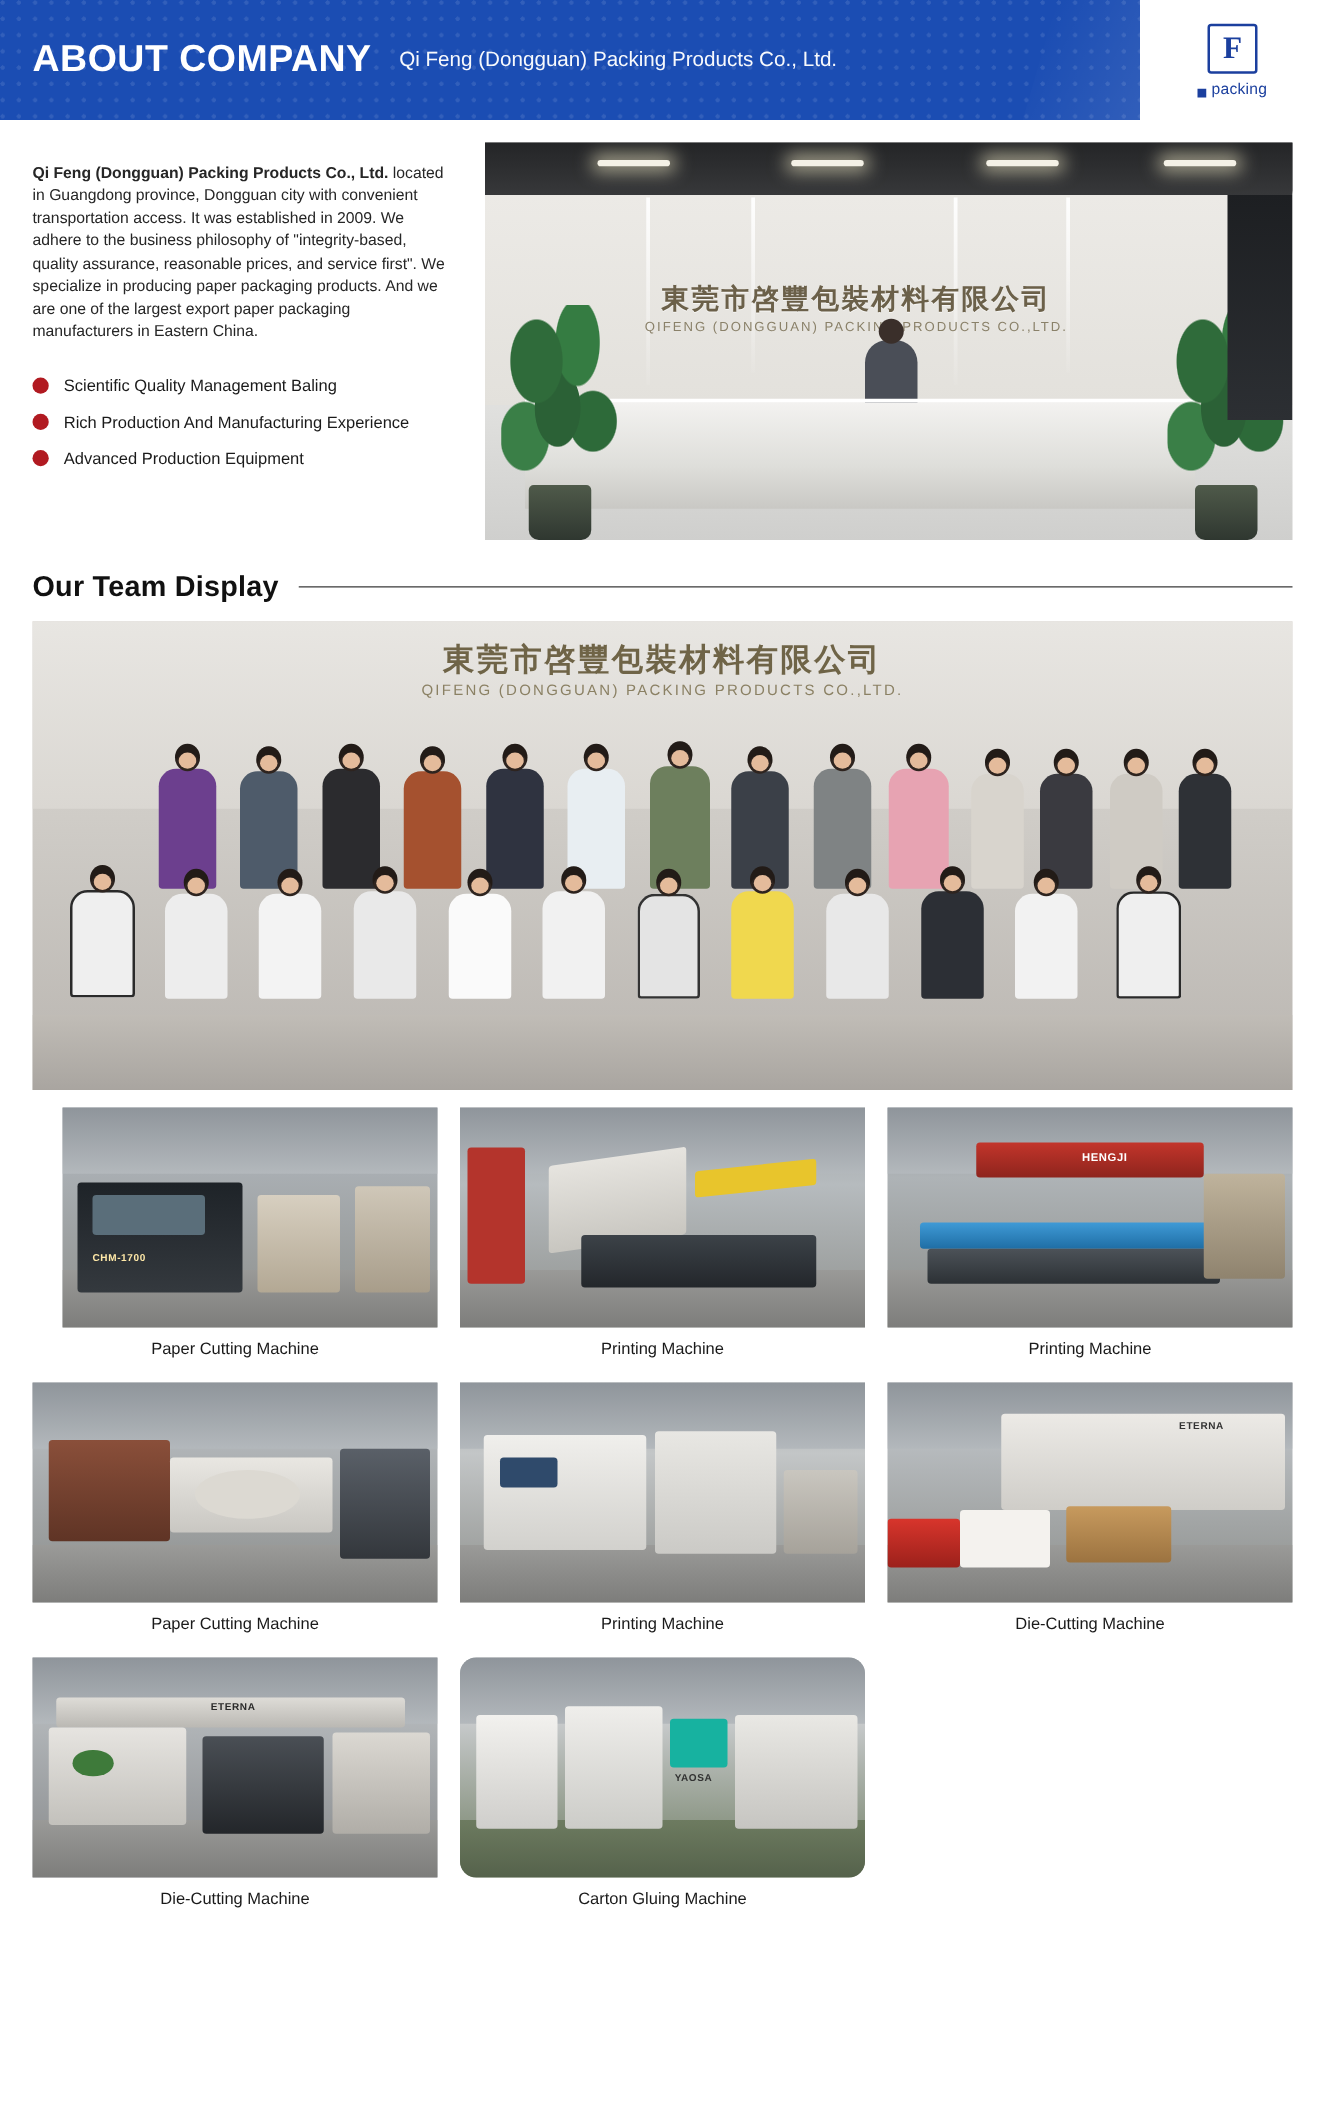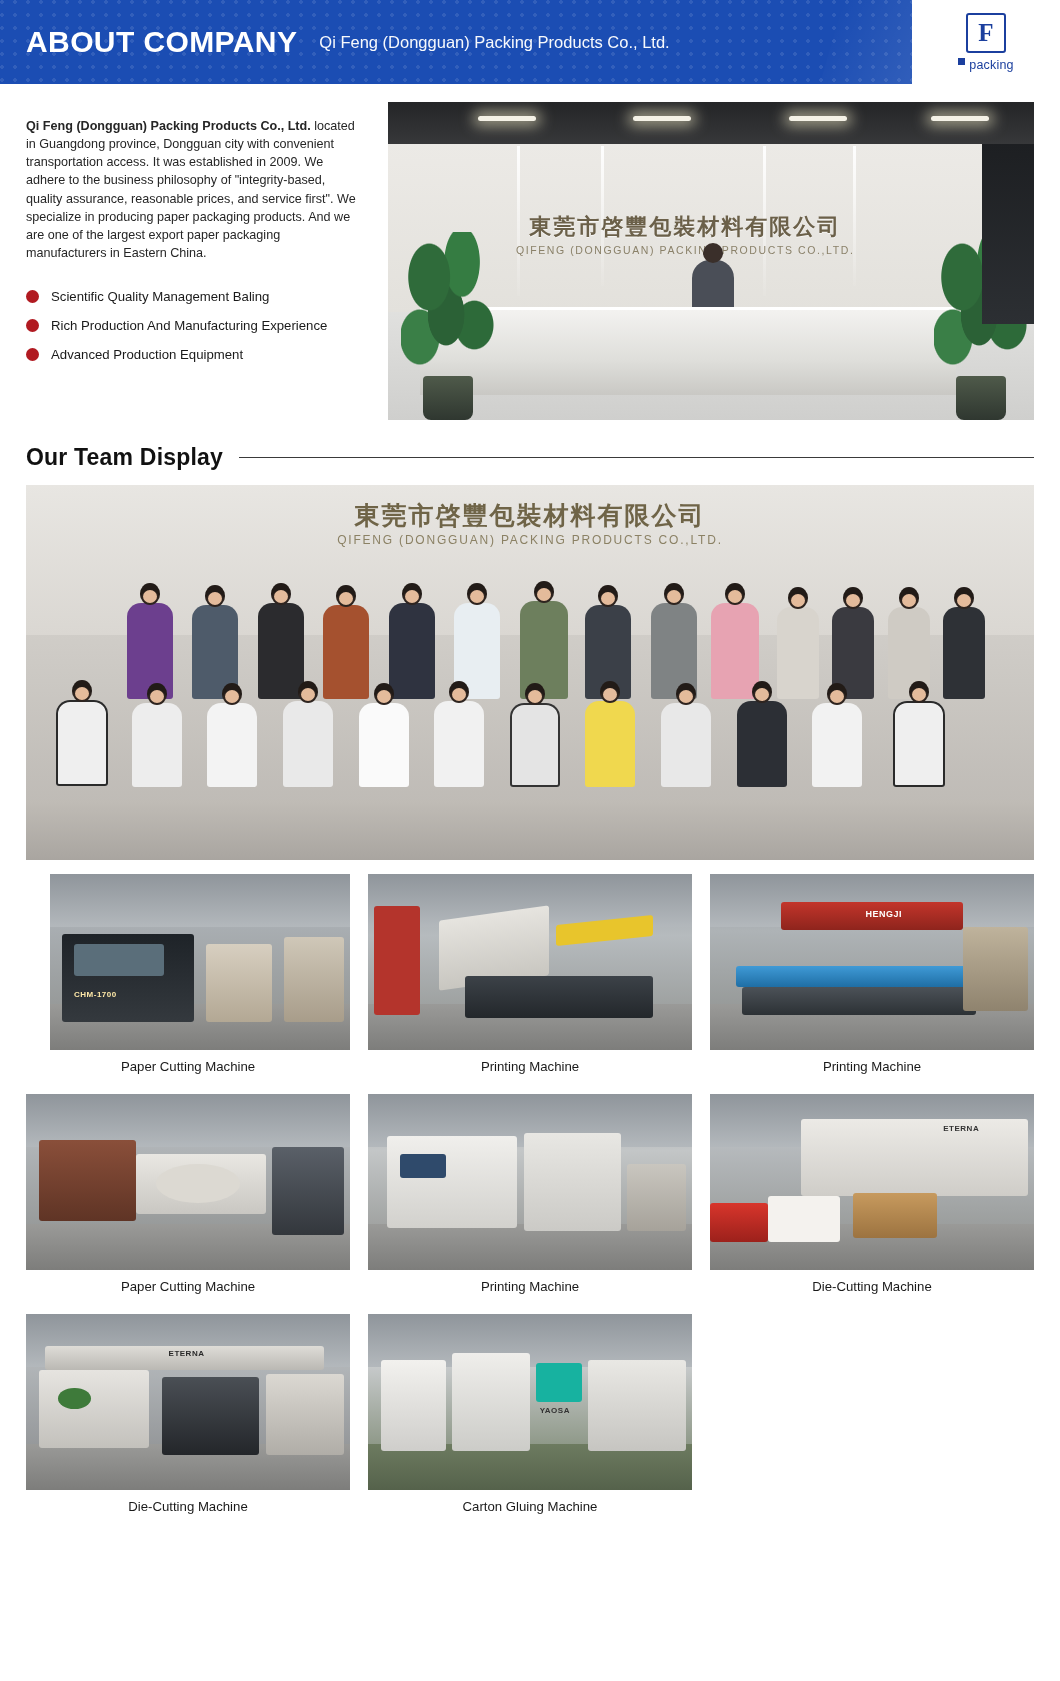--- a/index.html
+++ b/index.html
@@ -12,21 +12,21 @@
     width: 1060px;
     min-height: 1681px;
     font-family: "Liberation Sans", sans-serif;
     color: #1a1a1a;
     position: relative;
   }
 
   
   .header {
     position: relative;
-    height: 84px;
+    height: 96px;
     display: flex;
     align-items: stretch;
   }
   .header-band {
     position: relative;
     flex: 1 1 auto;
     background: #1b4db3;
     background-image:
       radial-gradient(circle at 2px 2px, rgba(255,255,255,0.10) 1.6px, transparent 1.8px);
     background-size: 13px 13px;
@@ -78,21 +78,21 @@
     justify-content: center;
     font-family: "Liberation Serif", serif;
     font-size: 25px;
     font-weight: bold;
     color: #1b3f9e;
     line-height: 1;
   }
   .logo-text {
     margin-top: 5px;
     display: flex;
-    align-items: flex-start;
+    align-items: flex-end;
     gap: 4px;
   }
   .logo-square {
     width: 7px;
     height: 7px;
     background: #1b3f9e;
   }
   .logo-word {
     font-size: 12.5px;
     color: #1b3f9e;
@@ -657,21 +657,21 @@
         <div class="m-lbl" style="left:44%; top:20%; color:#2a2a2a; font-size:8px;">ETERNA</div>
         <div class="m-body" style="left:4%; top:32%; width:34%; height:44%; background:linear-gradient(180deg,#e6e4e0,#c3c1bc);"></div>
         <div class="m-body" style="left:10%; top:42%; width:10%; height:12%; background:#3e7a3a; border-radius:50%;"></div>
         <div class="m-body" style="left:42%; top:36%; width:30%; height:44%; background:linear-gradient(180deg,#4a4f55,#23262a);"></div>
         <div class="m-body" style="left:74%; top:34%; width:24%; height:46%; background:linear-gradient(180deg,#dbd8d2,#b0ada7);"></div>
       </div>
       <div class="cell-cap">Die-Cutting Machine</div>
     </div>
 
     <div>
-      <div class="cell-img" style="background:linear-gradient(180deg,#9aa0a3 0%,#c6c9ca 30%,#6f7d63 100%);">
+      <div class="cell-img" style="background:linear-gradient(180deg,#9aa0a3 0%,#c6c9ca 30%,#6f7d63 100%);border-radius:13px;">
         <div class="m-roof"></div>
         <div class="m-floor" style="background:linear-gradient(180deg,#6d7b60,#55624b);"></div>
         <div class="m-body" style="left:4%; top:26%; width:20%; height:52%; background:linear-gradient(180deg,#f2f1ee,#cfcecb);"></div>
         <div class="m-body" style="left:26%; top:22%; width:24%; height:56%; background:linear-gradient(180deg,#efeeeb,#ccccc8);"></div>
         <div class="m-body" style="left:52%; top:28%; width:14%; height:22%; background:#17b2a0;"></div>
         <div class="m-lbl" style="left:53%; top:52%; color:#333; font-size:8px;">YAOSA</div>
         <div class="m-body" style="left:68%; top:26%; width:30%; height:52%; background:linear-gradient(180deg,#e9e8e4,#c6c5c1);"></div>
       </div>
       <div class="cell-cap">Carton Gluing Machine</div>
     </div>

